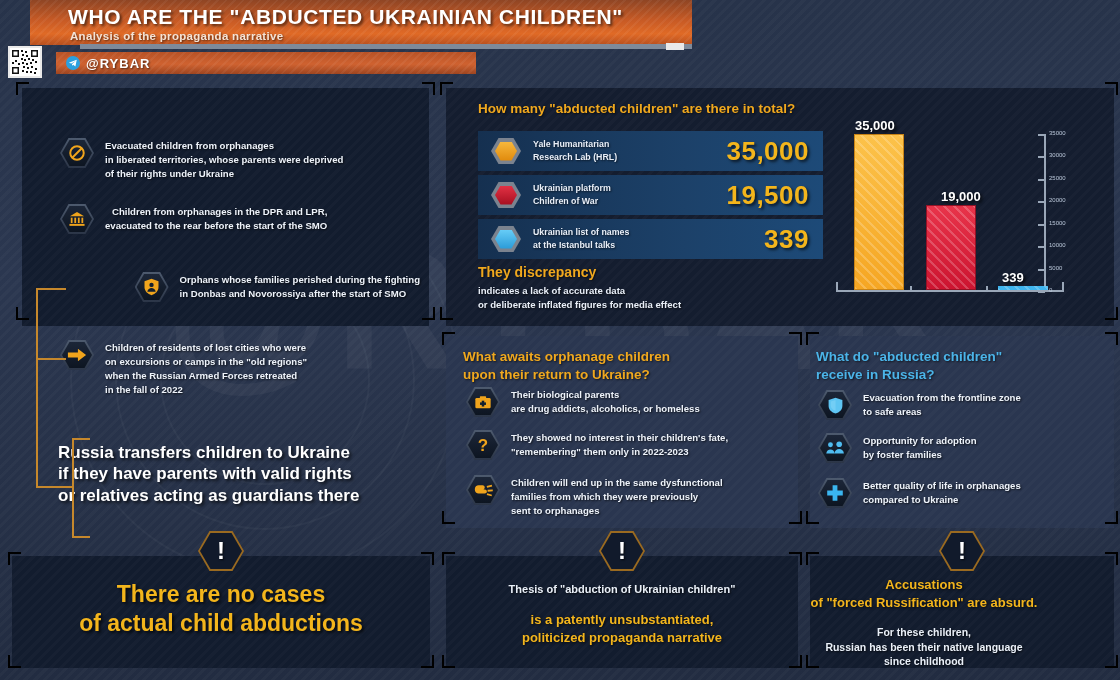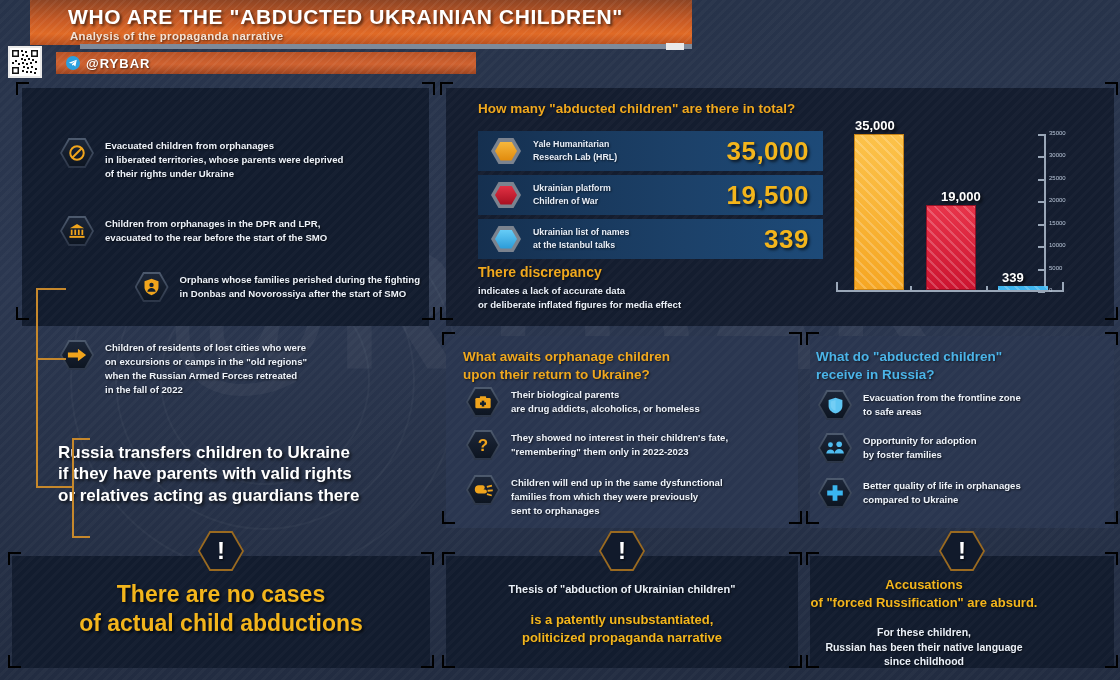--- a/index.html
+++ b/index.html
@@ -262,21 +262,21 @@
       <svg width="18" height="18" viewBox="0 0 20 20">
           <circle cx="10" cy="10" r="7.5" fill="none" stroke="#f0a41c" stroke-width="2.2"></circle>
           <line x1="5" y1="15" x2="15" y2="5" stroke="#f0a41c" stroke-width="2.2"></line>
         </svg>
     </span>
     <span class="rowtxt">Evacuated children from orphanages
 in liberated territories, whose parents were deprived
 of their rights under Ukraine</span>
   </div>
 
-  <div class="row" style="left:60px; top:216px; width:360px;">
+  <div class="row" style="left:60px; top:204px; width:360px;text-align:right;">
     <span class="hexi">
         <span class="inner"></span>
       <svg width="18" height="16" viewBox="0 0 20 18">
           <path d="M10 1 2 6h16z" fill="#f0a41c"></path>
           <rect x="3" y="7.5" width="2" height="6" fill="#f0a41c"></rect>
           <rect x="7" y="7.5" width="2" height="6" fill="#f0a41c"></rect>
           <rect x="11" y="7.5" width="2" height="6" fill="#f0a41c"></rect>
           <rect x="15" y="7.5" width="2" height="6" fill="#f0a41c"></rect>
           <rect x="1.5" y="14.5" width="17" height="2.2" fill="#f0a41c"></rect>
         </svg>
@@ -351,21 +351,21 @@
   </div>
   <div class="statrow" style="left:478px; top:219px; width:345px;">
     <span class="hex2" style="background:#7b838f;">
         <i style="background:linear-gradient(180deg,#66ccf7,#2a9bd8);"></i>
       </span>
     <span class="statlbl">Ukrainian list of names
 at the Istanbul talks</span>
     <span class="statval">339</span>
   </div>
 
-  <div class="disc-h" style="left:478px; top:264px;">There discrepancy</div>
+  <div class="disc-h" style="left:478px; top:264px;">They discrepancy</div>
   <div class="disc-b" style="left:478px; top:284px; width:340px;">indicates a lack of accurate data
 or deliberate inflated figures for media effect</div>
 
   <div class="chart" style="left:836px; top:108px; width:270px; height:192px;">
 
     <div style="position:absolute; left:0; top:182px; width:228px; height:2px; background:#9aa7b8;"></div>
     <div style="position:absolute; left:0;   top:174px; width:2px; height:10px; background:#9aa7b8;"></div>
     <div style="position:absolute; left:74px;top:178px; width:2px; height:6px;  background:#9aa7b8;"></div>
     <div style="position:absolute; left:150px;top:178px;width:2px; height:6px;  background:#9aa7b8;"></div>
     <div style="position:absolute; left:226px;top:174px;width:2px; height:10px; background:#9aa7b8;"></div>

